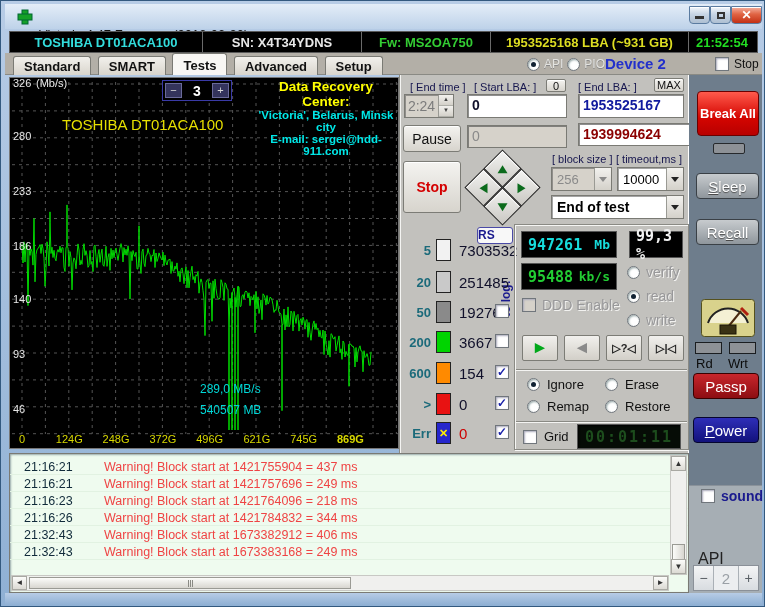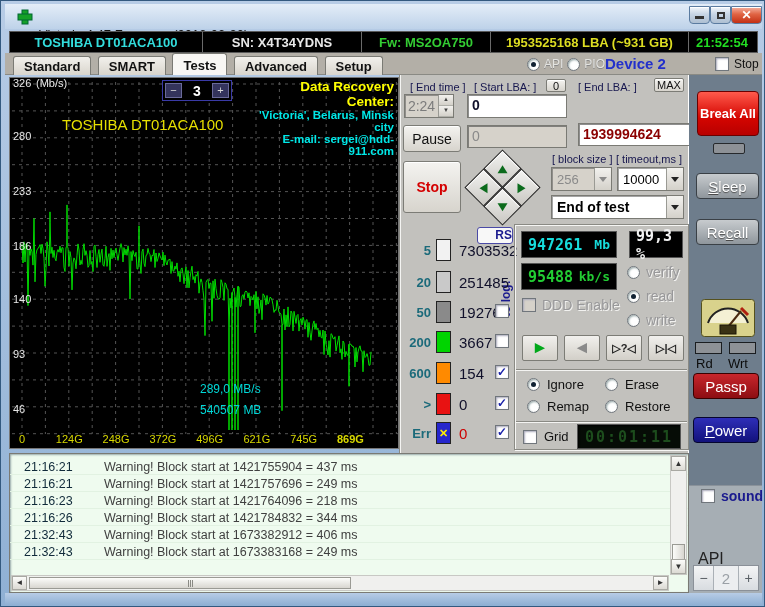--- a/index.html
+++ b/index.html
@@ -43,21 +43,21 @@
 
   
   #graph { left:8px; top:76px; width:390px; height:372px; background:#000; border:1px solid #777; }
   #graph svg { position:absolute; left:0; top:0; }
   .ytick { position:absolute; left:3px; color:#e8e8e8; font-size:11px; }
   .xtick { position:absolute; top:355px; color:#d8d800; font-size:11px; }
   #y-unit { position:absolute; left:26px; top:-1px; color:#e8e8e8; font-size:11px; }
   #zoom-widget { left:152px; top:2px; width:70px; height:21px; background:#000; border:1px solid #3a3aa6; display:flex; align-items:center; }
   .zoombtn { width:17px; height:15px; margin:0 2px; background:#34345c; border:1px solid #6a6a9a; color:#d8d8d8; font-size:11px; line-height:13px; text-align:center; }
   #zoom-value { flex:1; text-align:center; color:#fff; font-size:14px; font-weight:bold; }
-  #promo { right:4px; top:1px; text-align:right; left:248px; }
+  #promo { right:4px; top:1px; text-align:center; left:248px; }
   #promo-title { color:#ffff00; font-size:13.5px; font-weight:bold; }
   #promo-city,#promo-email { color:#00e8e8; font-size:11.5px; font-weight:bold; }
   #drive-label { left:52px; top:38px; color:#e6df00; font-size:15px; }
   #marker-speed { left:190px; top:304px; color:#00d8d8; font-size:12px; }
   #marker-pos { left:190px; top:325px; color:#00d8d8; font-size:12px; }
 
   
   #panel { left:398px; top:74px; width:290px; height:378px; background:#c2c1bd; border-left:1px solid #8a8a84; border-right:1px solid #fff; box-shadow:inset 1px 0 0 #f4f4f2; font-size:11px; }
   .plabel { position:absolute; color:#16164e; font-size:11px; white-space:nowrap; }
   .field { position:absolute; background:#fff; border:1px solid #7a7a74; box-shadow:inset 1px 1px 0 #555a; font-size:14px; font-weight:bold; padding:2px 4px; }
@@ -80,21 +80,21 @@
   .tri-lf2 { border-top:5px solid transparent; border-bottom:5px solid transparent; border-right:8px solid #0b6b1c; }
   .tri-rt2 { border-top:5px solid transparent; border-bottom:5px solid transparent; border-left:8px solid #0b6b1c; }
 
   
   .legend-row { position:absolute; left:4px; width:112px; height:24px; }
   .lg-label { position:absolute; left:0; top:4px; width:28px; text-align:right; color:#1b6a7a; font-size:13px; font-weight:bold; }
   .swatch { position:absolute; left:33px; top:0; width:15px; height:22px; border:1px solid #222; display:flex; align-items:center; justify-content:center; }
   .errx { color:#ffee00; font-size:11px; font-weight:bold; }
   .count { position:absolute; left:56px; top:3px; font-size:15px; color:#10102a; }
   .legend-row .cbx { position:absolute; left:92px; top:3px; }
-  #rs-btn { left:476px; top:226px; width:36px; height:17px; background:#f8f8f8; border:1px solid #4a4aa6; border-radius:3px; color:#1a1a8e; font-size:12px; font-weight:bold; text-align:right; line-height:15px; }
+  #rs-btn { left:476px; top:226px; width:36px; height:17px; background:#f8f8f8; border:1px solid #4a4aa6; border-radius:3px; color:#1a1a8e; font-size:12px; font-weight:bold; text-align:left; line-height:15px; }
   #to-log { left:498px; top:250px; width:16px; height:66px; writing-mode:vertical-rl; transform:rotate(180deg); color:#1a1a8e; font-size:12px; font-weight:bold; }
 
   
   #groupbox { left:513px; top:223px; width:175px; height:226px; border:1px solid #8a8a84; box-shadow:inset 1px 1px 0 #f6f6f4, 1px 1px 0 #f6f6f4; }
   .lcd { position:absolute; background:#000; border:1px solid #555; box-shadow:inset 1px 1px 2px #000; font-family:"DejaVu Sans Mono", monospace; font-weight:bold; font-size:15px; display:flex; align-items:center; padding:0 6px; }
   .lcd .unit { margin-left:auto; font-size:13px; }
   .gray-label { color:#98989a; text-shadow:1px 1px 0 #f2f2f0; }
   .pbtn { position:absolute; width:36px; height:26px; background:linear-gradient(#f1f0ed,#d2cfc8); border:1px solid #7c7c76; border-radius:2px; display:flex; align-items:center; justify-content:center; font-size:13px; font-weight:bold; color:#222; }
   .hline { position:absolute; height:2px; border-top:1px solid #8a8a84; border-bottom:1px solid #f4f4f2; }
   .act-label { font-size:13px; color:#111; }
@@ -121,21 +121,21 @@
   #api-number-label { left:697px; top:549px; font-size:16px; color:#222; }
   #stepper { left:692px; top:564px; width:66px; height:26px; display:flex; border:1px solid #8a9098; background:#eceef0; }
   .stepbtn { width:20px; background:linear-gradient(#f4f5f6,#d8dce0); border-right:1px solid #aab0b6; color:#5a6066; font-size:14px; display:flex; align-items:center; justify-content:center; }
   #step-plus { border-right:none; border-left:1px solid #aab0b6; }
   #step-value { flex:1; display:flex; align-items:center; justify-content:center; color:#9aa0a6; font-size:15px; }
 
   
   #log { left:8px; top:452px; width:680px; height:140px; background:#effbef; border:1px solid #7a7a74; box-shadow:inset 1px 1px 2px #9aa; }
   .log-row { height:17px; line-height:17px; font-size:12.5px; white-space:nowrap; border-bottom:1px solid #e2f2e2; padding-top:1px; }
   .log-time { display:inline-block; width:62px; margin-left:14px; color:#102a3a; }
-  .log-msg { color:#404040; margin-left:18px;margin-top:8px; }
+  .log-msg { color:#ef4444; margin-left:18px;margin-top:8px; }
   .scrollbar { position:absolute; background:#f0f0ee; border:1px solid #c8c8c4; }
   #vscroll { right:1px; top:1px; width:17px; height:120px; }
   #hscroll { left:1px; bottom:1px; width:658px; height:16px; }
   .sb-btn { position:absolute; background:linear-gradient(#fcfcfa,#dcdad4); border:1px solid #a8a8a2; display:flex; align-items:center; justify-content:center; }
   .sb-tri { font-size:8px; color:#333; line-height:8px; }
   #vthumb { position:absolute; left:1px; top:88px; width:13px; height:22px; background:linear-gradient(90deg,#fcfcfa,#d8d6d0); border:1px solid #9a9a94; }
   #hthumb { position:absolute; left:17px; top:1px; width:322px; height:12px; background:linear-gradient(#fcfcfa,#d8d6d0); border:1px solid #9a9a94; display:flex; align-items:center; justify-content:center; gap:2px; }
   #hthumb i { width:1px; height:7px; background:#8a8a84; box-shadow:2px 0 0 #8a8a84, -2px 0 0 #8a8a84; }
 
   #bottom-frame { left:4px; top:592px; width:757px; height:12px; background:linear-gradient(#b7cce6,#8fb0d4); }
@@ -232,20 +232,21 @@
       <span class="updown">
           <span>▲</span>
           <span>▼</span>
         </span>
     </div>
     <span class="plabel" style="left:74px;top:6px">[ Start LBA: ]</span>
     <div class="btn mini" style="left:146px;top:4px;width:20px;height:13px">0</div>
     <div class="field" style="left:67px;top:19px;width:100px;height:24px;color:#10102a">0</div>
     <span class="plabel" style="left:178px;top:6px">[ End LBA: ]</span>
     <div class="btn mini" style="left:254px;top:3px;width:30px;height:14px">MAX</div>
+    <div class="field" style="left:178px;top:19px;width:106px;height:24px;color:#101a9e">1953525167</div>
 
     <div class="btn" style="left:3px;top:50px;width:58px;height:27px">Pause</div>
     <div class="field disabled" style="left:67px;top:50px;width:100px;height:23px">0</div>
     <div class="field" style="left:178px;top:48px;width:124px;height:23px;color:#8b0000">1939994624</div>
 
     <div class="btn" style="left:3px;top:86px;width:58px;height:52px;color:#d40000;font-weight:bold">Stop</div>
 
     <div class="abs" style="left:66px;top:80px;width:74px;height:66px">
       <div class="diamond" style="left:23px;top:0">
           <span class="tri tri-up2"></span>

